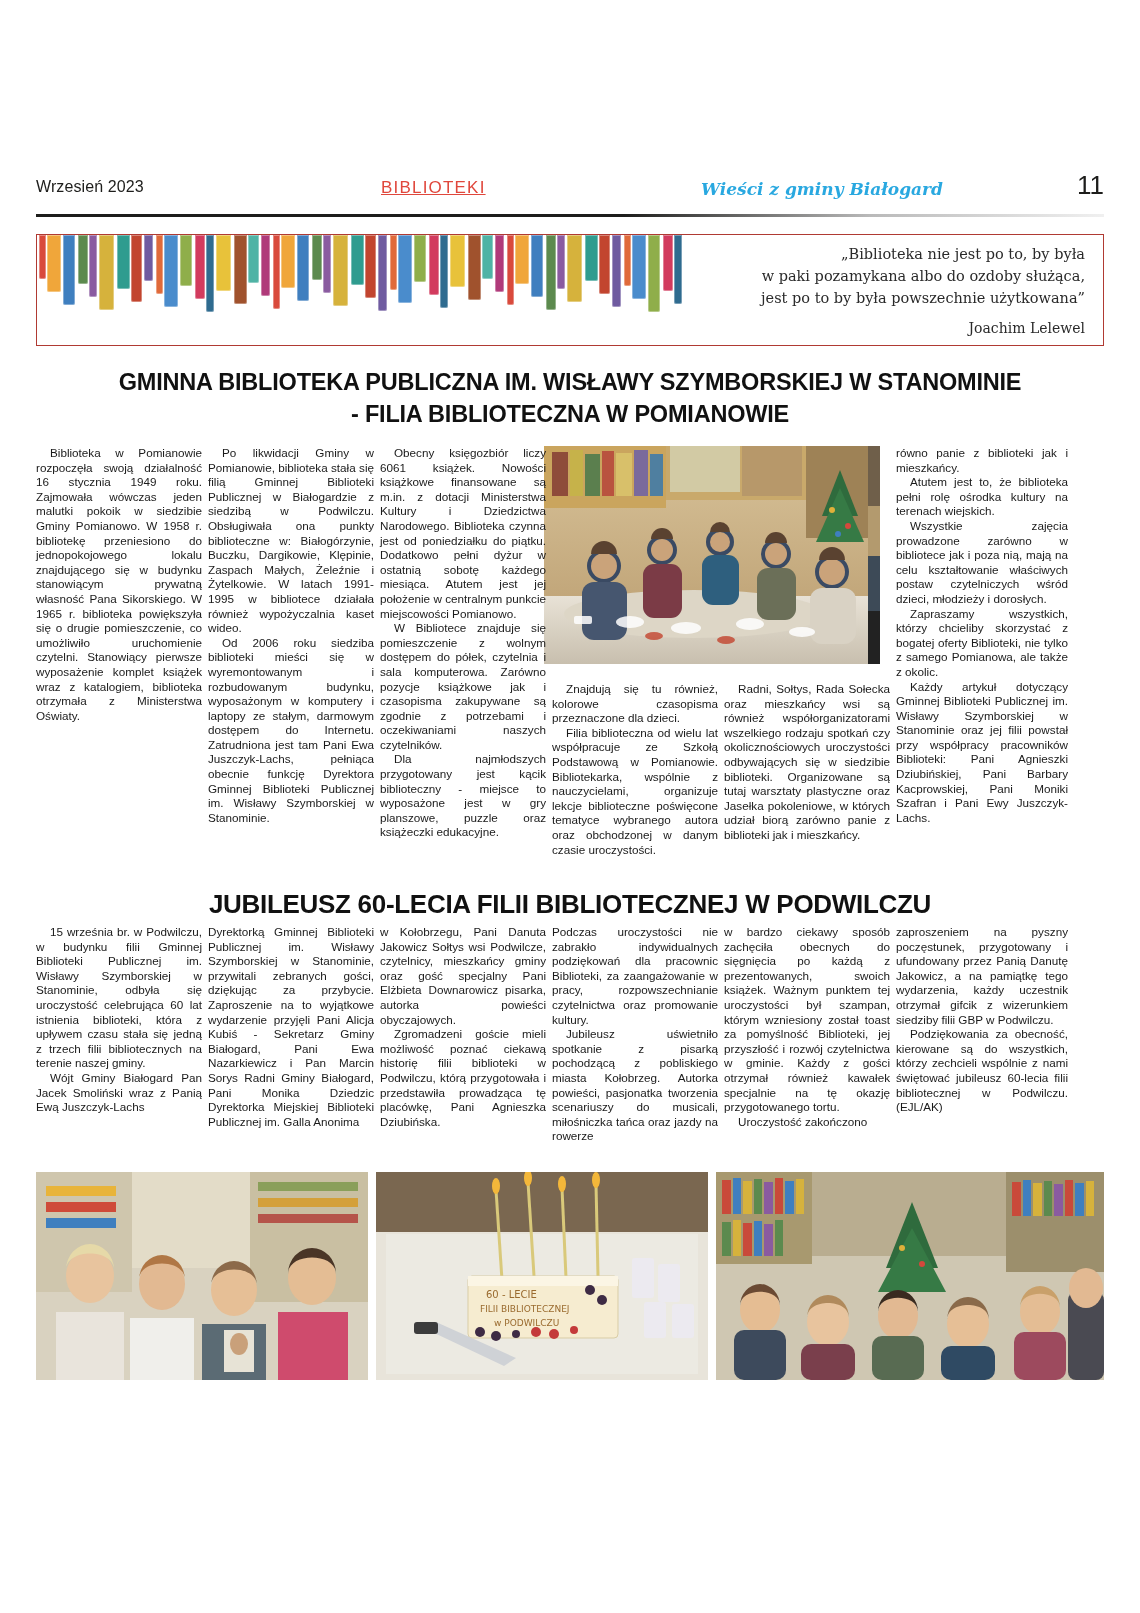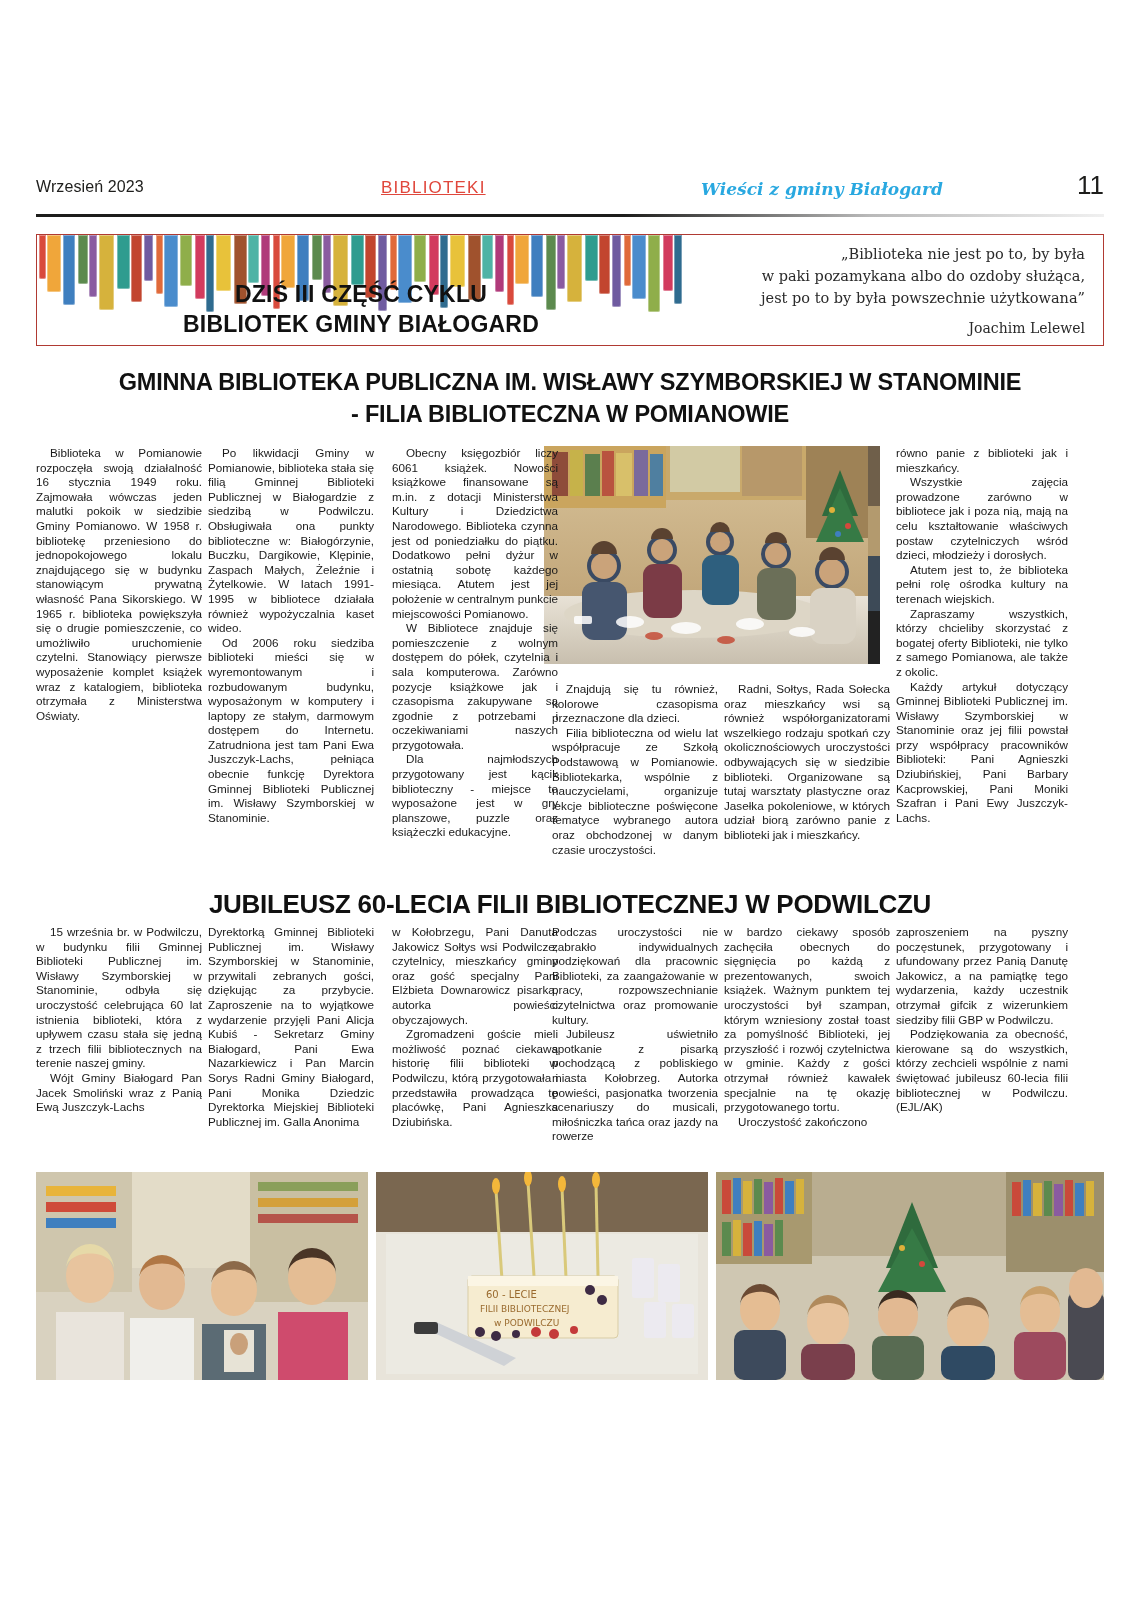--- a/index.html
+++ b/index.html
@@ -82,21 +82,21 @@
   }
   .col {
     position:absolute; width:166px;
     font-size:11.7px; line-height:14.6px;
     text-align:justify; color:#1a1a1a;
     hyphens:manual;
   }
   .col p { margin:0; text-indent:14px; }
   .c1 { left:0; }
   .c2 { left:172px; }
-  .c3 { left:356px; }
+  .c3 { left:344px; }
   .c4 { left:516px; }
   .c5 { left:688px; }
   .c6 { left:860px; width:172px; }
 
   
   .photo1 {
     position:absolute; left:544px; top:446px; width:336px; height:218px;
     overflow:hidden;
   }
 
@@ -185,24 +185,20 @@
         <div class="bk" style="left: 530px; width: 15px; height: 67px; background: rgb(214, 178, 60); box-shadow: rgba(255, 255, 255, 0.35) 0px 0px 0px 1px inset;"></div>
         <div class="bk" style="left: 548px; width: 13px; height: 46px; background: rgb(47, 156, 143); box-shadow: rgba(255, 255, 255, 0.35) 0px 0px 0px 1px inset;"></div>
         <div class="bk" style="left: 562px; width: 11px; height: 59px; background: rgb(194, 69, 47); box-shadow: rgba(255, 255, 255, 0.35) 0px 0px 0px 1px inset;"></div>
         <div class="bk" style="left: 575px; width: 9px; height: 72px; background: rgb(111, 91, 160); box-shadow: rgba(255, 255, 255, 0.35) 0px 0px 0px 1px inset;"></div>
         <div class="bk" style="left: 587px; width: 7px; height: 51px; background: rgb(224, 106, 58); box-shadow: rgba(255, 255, 255, 0.35) 0px 0px 0px 1px inset;"></div>
         <div class="bk" style="left: 595px; width: 14px; height: 64px; background: rgb(74, 140, 204); box-shadow: rgba(255, 255, 255, 0.35) 0px 0px 0px 1px inset;"></div>
         <div class="bk" style="left: 611px; width: 12px; height: 77px; background: rgb(143, 174, 74); box-shadow: rgba(255, 255, 255, 0.35) 0px 0px 0px 1px inset;"></div>
         <div class="bk" style="left: 626px; width: 10px; height: 56px; background: rgb(210, 59, 94); box-shadow: rgba(255, 255, 255, 0.35) 0px 0px 0px 1px inset;"></div>
         <div class="bk" style="left: 637px; width: 8px; height: 69px; background: rgb(47, 107, 143); box-shadow: rgba(255, 255, 255, 0.35) 0px 0px 0px 1px inset;"></div>
       </div>
-    <div class="banner-title">
-      <span>DZIŚ III CZĘŚĆ CYKLU</span>
-      <span class="l2">BIBLIOTEK GMINY BIAŁOGARD</span>
-    </div>
     <div class="quote">
       <div>„Biblioteka nie jest po to, by była</div>
       <div>w paki pozamykana albo do ozdoby służąca,</div>
       <div>jest po to by była powszechnie użytkowana”</div>
       <div class="quote-author">Joachim Lelewel</div>
     </div>
   </div>
 
   <div class="art1-head">
     <span>GMINNA BIBLIOTEKA PUBLICZNA IM. WISŁAWY SZYMBORSKIEJ W STANOMINIE</span>
@@ -294,34 +290,34 @@
   <div class="cols1">
     <div class="col c1">
       <p>Biblioteka w Pomianowie rozpoczęła swoją działalność 16 stycznia 1949 roku. Zajmowała wówczas jeden malutki pokoik w siedzibie Gminy Pomianowo. W 1958 r. bibliotekę przeniesiono do jednopokojowego lokalu znajdującego się w budynku stanowiącym prywatną własność Pana Sikorskiego. W 1965 r. biblioteka powiększyła się o drugie pomieszczenie, co umożliwiło uruchomienie czytelni. Stanowiący pierwsze wyposażenie komplet książek wraz z katalogiem, biblioteka otrzymała z Ministerstwa Oświaty.</p>
     </div>
     <div class="col c2">
       <p>Po likwidacji Gminy w Pomianowie, biblioteka stała się filią Gminnej Biblioteki Publicznej w Białogardzie z siedzibą w Podwilczu. Obsługiwała ona punkty biblioteczne w: Białogórzynie, Buczku, Dargikowie, Klępinie, Zaspach Małych, Żeleźnie i Żytelkowie. W latach 1991-1995 w bibliotece działała również wypożyczalnia kaset wideo.</p>
       <p>Od 2006 roku siedziba biblioteki mieści się w wyremontowanym i rozbudowanym budynku, wyposażonym w komputery i laptopy ze stałym, darmowym dostępem do Internetu. Zatrudniona jest tam Pani Ewa Juszczyk-Lachs, pełniąca obecnie funkcję Dyrektora Gminnej Biblioteki Publicznej im. Wisławy Szymborskiej w Stanominie.</p>
     </div>
     <div class="col c3">
       <p>Obecny księgozbiór liczy 6061 książek. Nowości książkowe finansowane są m.in. z dotacji Ministerstwa Kultury i Dziedzictwa Narodowego. Biblioteka czynna jest od poniedziałku do piątku. Dodatkowo pełni dyżur w ostatnią sobotę każdego miesiąca. Atutem jest jej położenie w centralnym punkcie miejscowości Pomianowo.</p>
-      <p>W Bibliotece znajduje się pomieszczenie z wolnym dostępem do półek, czytelnia i sala komputerowa. Zarówno pozycje książkowe jak i czasopisma zakupywane są zgodnie z potrzebami i oczekiwaniami naszych przygotowała.</p>
+      <p>W Bibliotece znajduje się pomieszczenie z wolnym dostępem do półek, czytelnia i sala komputerowa. Zarówno pozycje książkowe jak i czasopisma zakupywane są zgodnie z potrzebami i oczekiwaniami naszych czytelników.</p>
       <p>Dla najmłodszych przygotowany jest kącik biblioteczny - miejsce to wyposażone jest w gry planszowe, puzzle oraz książeczki edukacyjne.</p>
     </div>
     <div class="col c4" style="top:236px;">
       <p>Znajdują się tu również, kolorowe czasopisma przeznaczone dla dzieci.</p>
       <p>Filia biblioteczna od wielu lat współpracuje ze Szkołą Podstawową w Pomianowie. Bibliotekarka, wspólnie z nauczycielami, organizuje lekcje biblioteczne poświęcone tematyce wybranego autora oraz obchodzonej w danym czasie uroczystości.</p>
     </div>
     <div class="col c5" style="top:236px;">
       <p>Radni, Sołtys, Rada Sołecka oraz mieszkańcy wsi są również współorganizatorami wszelkiego rodzaju spotkań czy okolicznościowych uroczystości odbywających się w siedzibie biblioteki. Organizowane są tutaj warsztaty plastyczne oraz Jasełka pokoleniowe, w których udział biorą zarówno panie z biblioteki jak i mieszkańcy.</p>
     </div>
     <div class="col c6">
       <p style="text-indent:0">równo panie z biblioteki jak i mieszkańcy.</p>
+      <p>Atutem jest to, że biblioteka pełni rolę ośrodka kultury na terenach wiejskich.</p>
       <p>Wszystkie zajęcia prowadzone zarówno w bibliotece jak i poza nią, mają na celu kształtowanie właściwych postaw czytelniczych wśród dzieci, młodzieży i dorosłych.</p>
-      <p>Atutem jest to, że biblioteka pełni rolę ośrodka kultury na terenach wiejskich.</p>
       <p>Zapraszamy wszystkich, którzy chcieliby skorzystać z bogatej oferty Biblioteki, nie tylko z samego Pomianowa, ale także z okolic.</p>
       <p>Każdy artykuł dotyczący Gminnej Biblioteki Publicznej im. Wisławy Szymborskiej w Stanominie oraz jej filii powstał przy współpracy pracowników Biblioteki: Pani Agnieszki Dziubińskiej, Pani Barbary Kacprowskiej, Pani Moniki Szafran i Pani Ewy Juszczyk-Lachs.</p>
     </div>
   </div>
 
   <div class="art2-head">JUBILEUSZ 60-LECIA FILII BIBLIOTECZNEJ W PODWILCZU</div>
 
   <div class="cols2">
     <div class="col c1">
       <p>15 września br. w Podwilczu, w budynku filii Gminnej Biblioteki Publicznej im. Wisławy Szymborskiej w Stanominie, odbyła się uroczystość celebrująca 60 lat istnienia biblioteki, która z upływem czasu stała się jedną z trzech filii bibliotecznych na terenie naszej gminy.</p>

